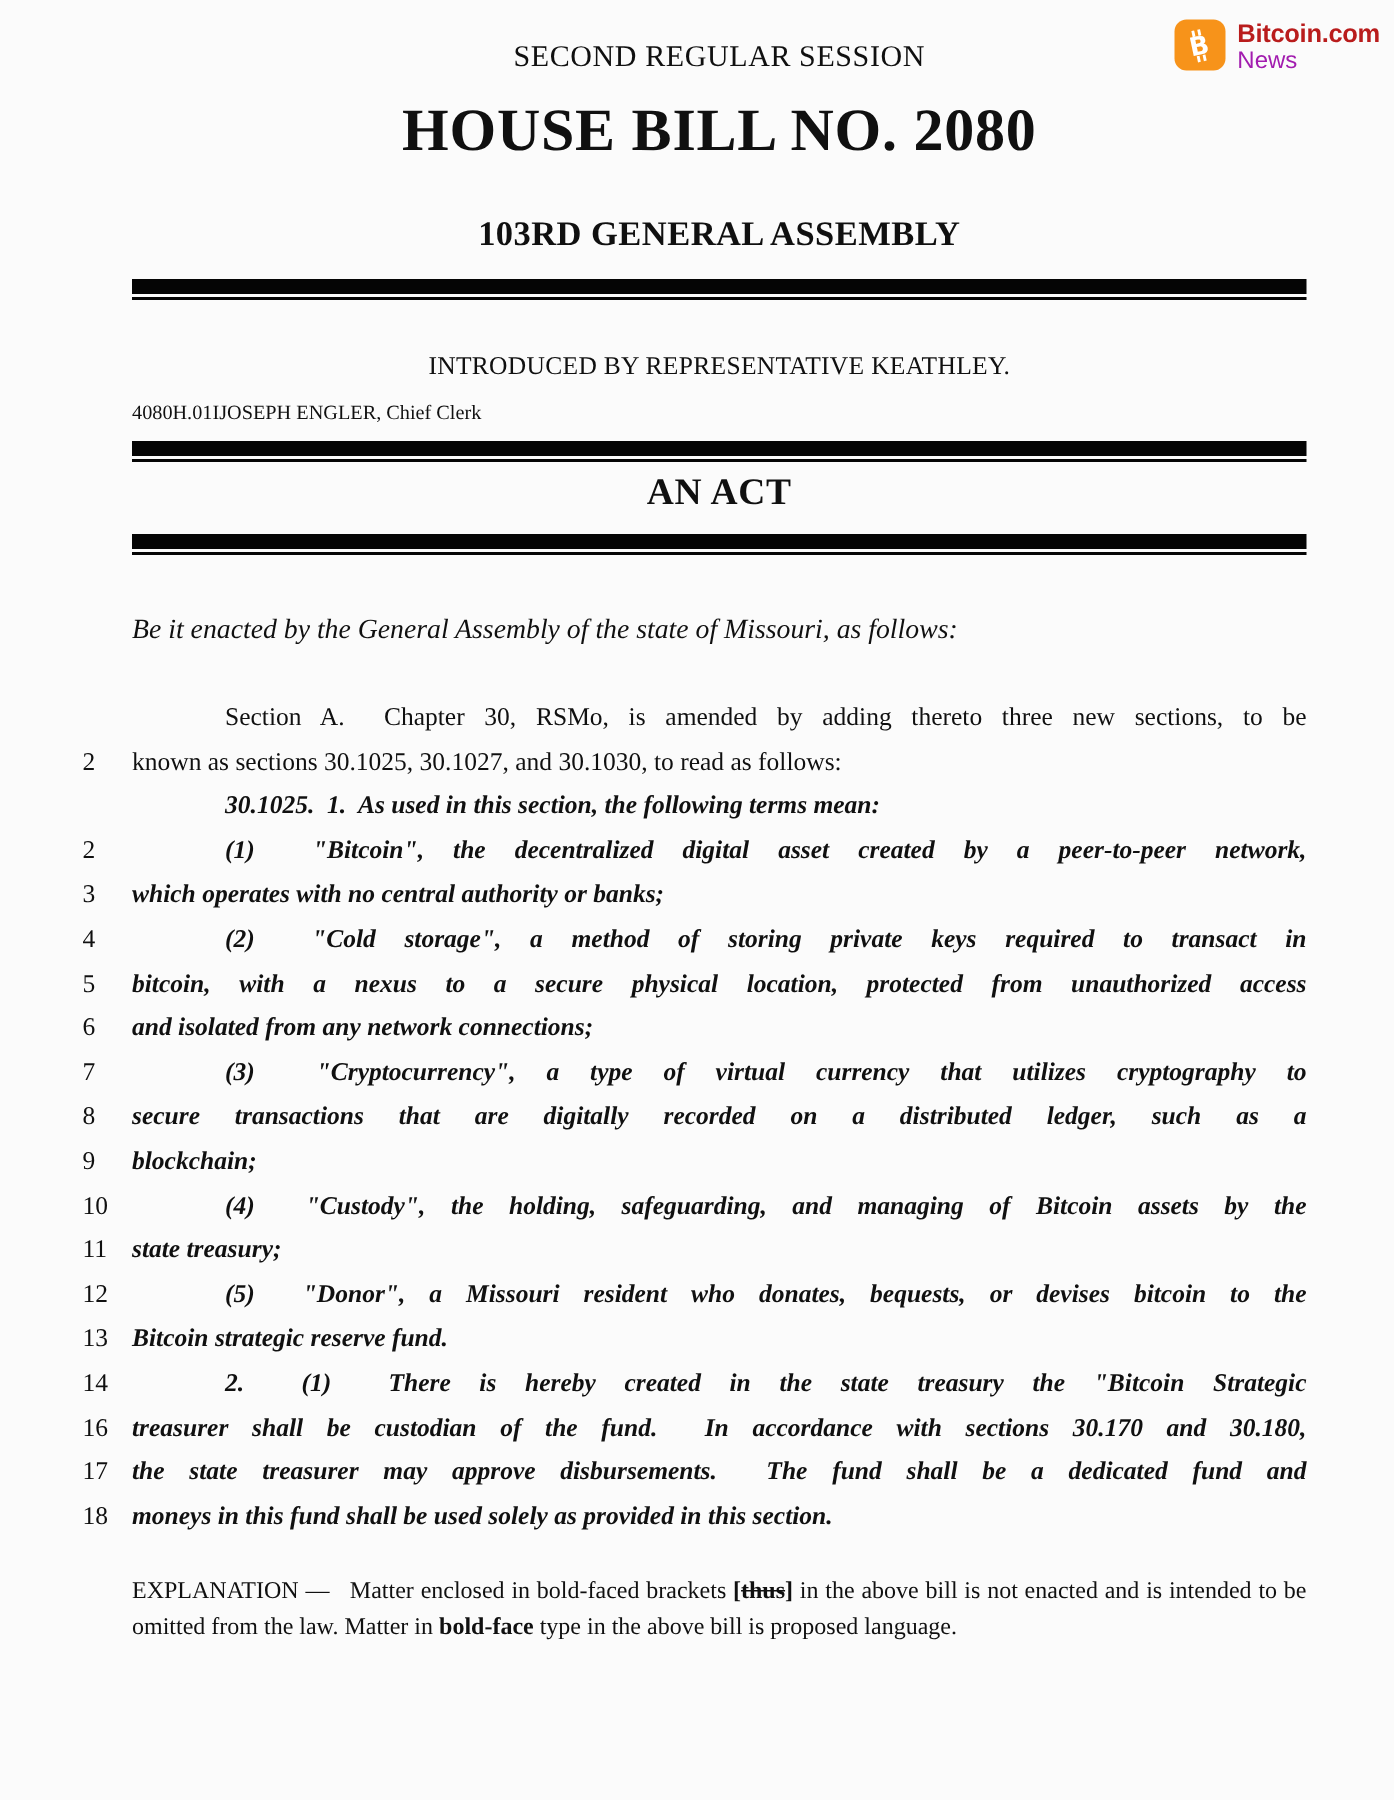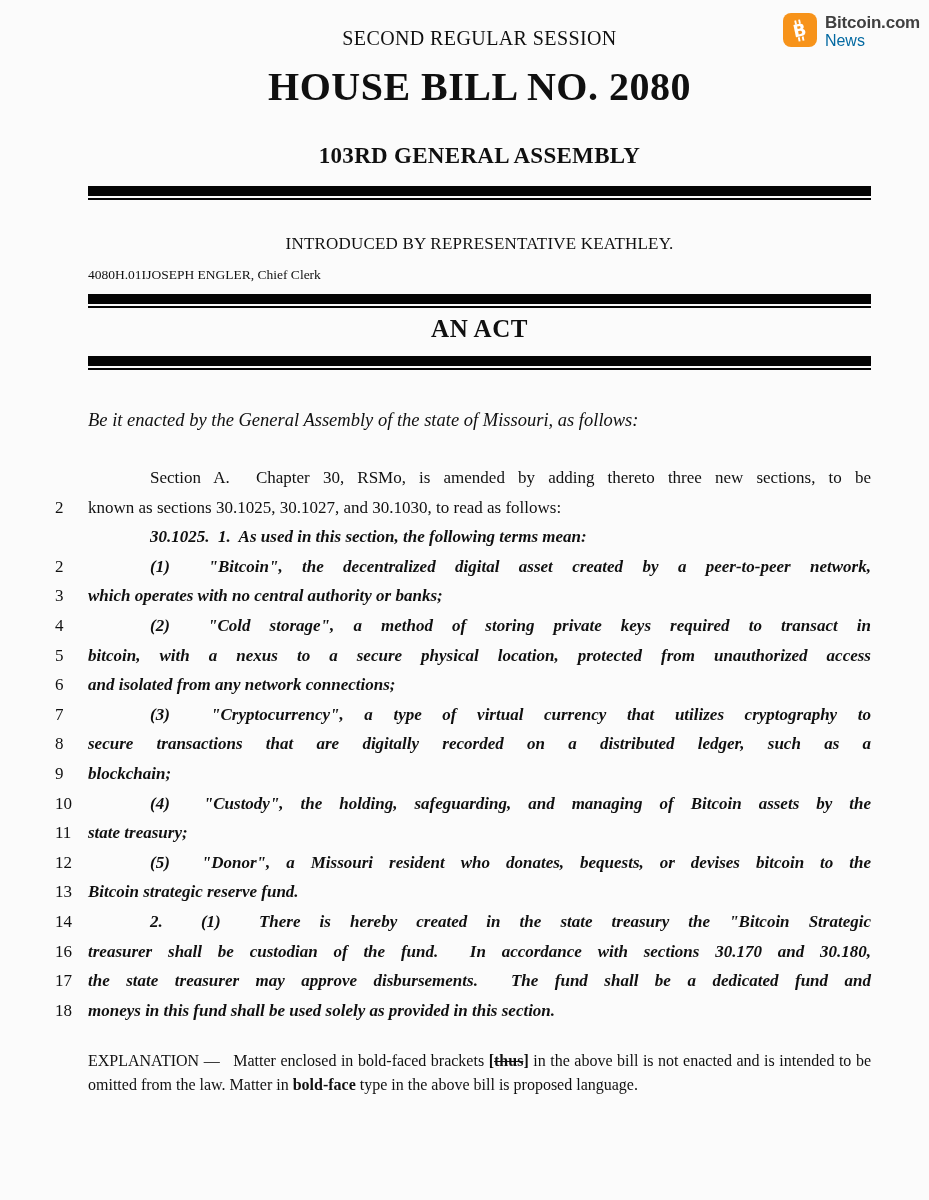--- a/index.html
+++ b/index.html
@@ -27,25 +27,25 @@
     width:34px; height:34px;
     background:#f7931a;
     border-radius:8px;
     display:flex; align-items:center; justify-content:center;
     flex:0 0 auto;
   }
   .logo-mark svg { transform:rotate(-12deg); }
   .logo-text { display:flex; flex-direction:column; line-height:1.05; padding-top:1px; }
   .logo-brand {
     font-family:"Liberation Sans","DejaVu Sans",sans-serif;
-    font-weight:bold; font-size:17px; color:#404040; letter-spacing:-0.2px;
+    font-weight:bold; font-size:17px; color:#b91c1c; letter-spacing:-0.2px;
   }
   .logo-sub {
     font-family:"Liberation Sans","DejaVu Sans",sans-serif;
-    font-size:16px; color:#0369a1; margin-top:1px;
+    font-size:16px; color:#a21caf; margin-top:1px;
   }
 
   
   .session { padding-top:27px; text-align:center; font-size:20px; letter-spacing:0.4px; }
   .title   { margin:13px 0 0; text-align:center; font-size:40px; font-weight:bold; letter-spacing:0.5px; }
   .assembly{ margin-top:33px; text-align:center; font-size:23px; font-weight:bold; letter-spacing:0.3px; }
 
   
   .rule { margin-top:17px; }
   .rule .thick { height:10px; background:#050505; }

